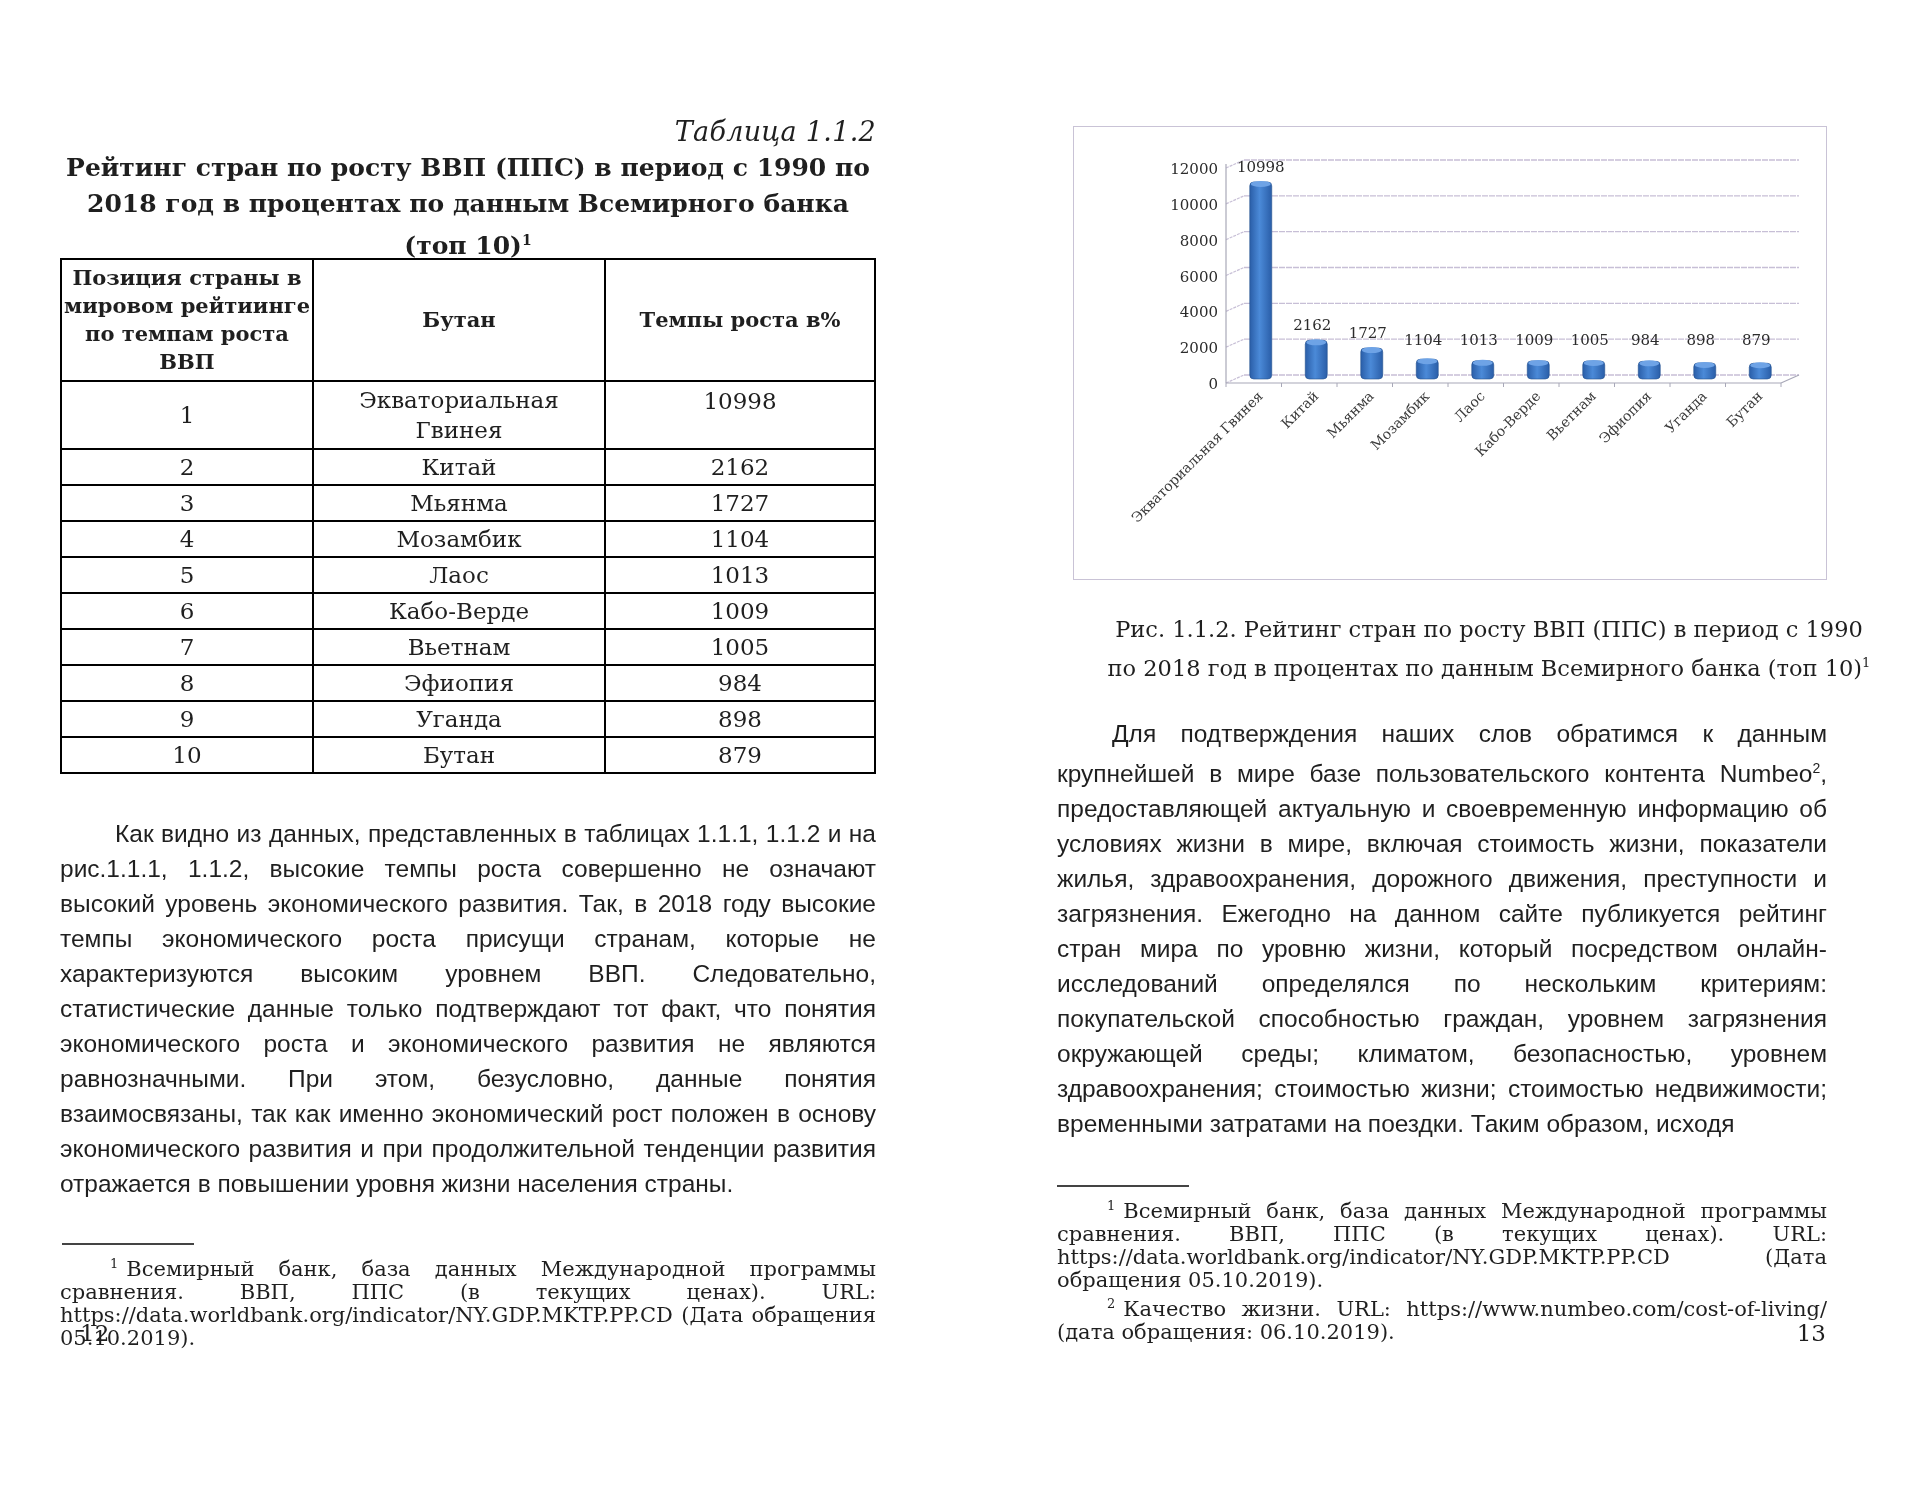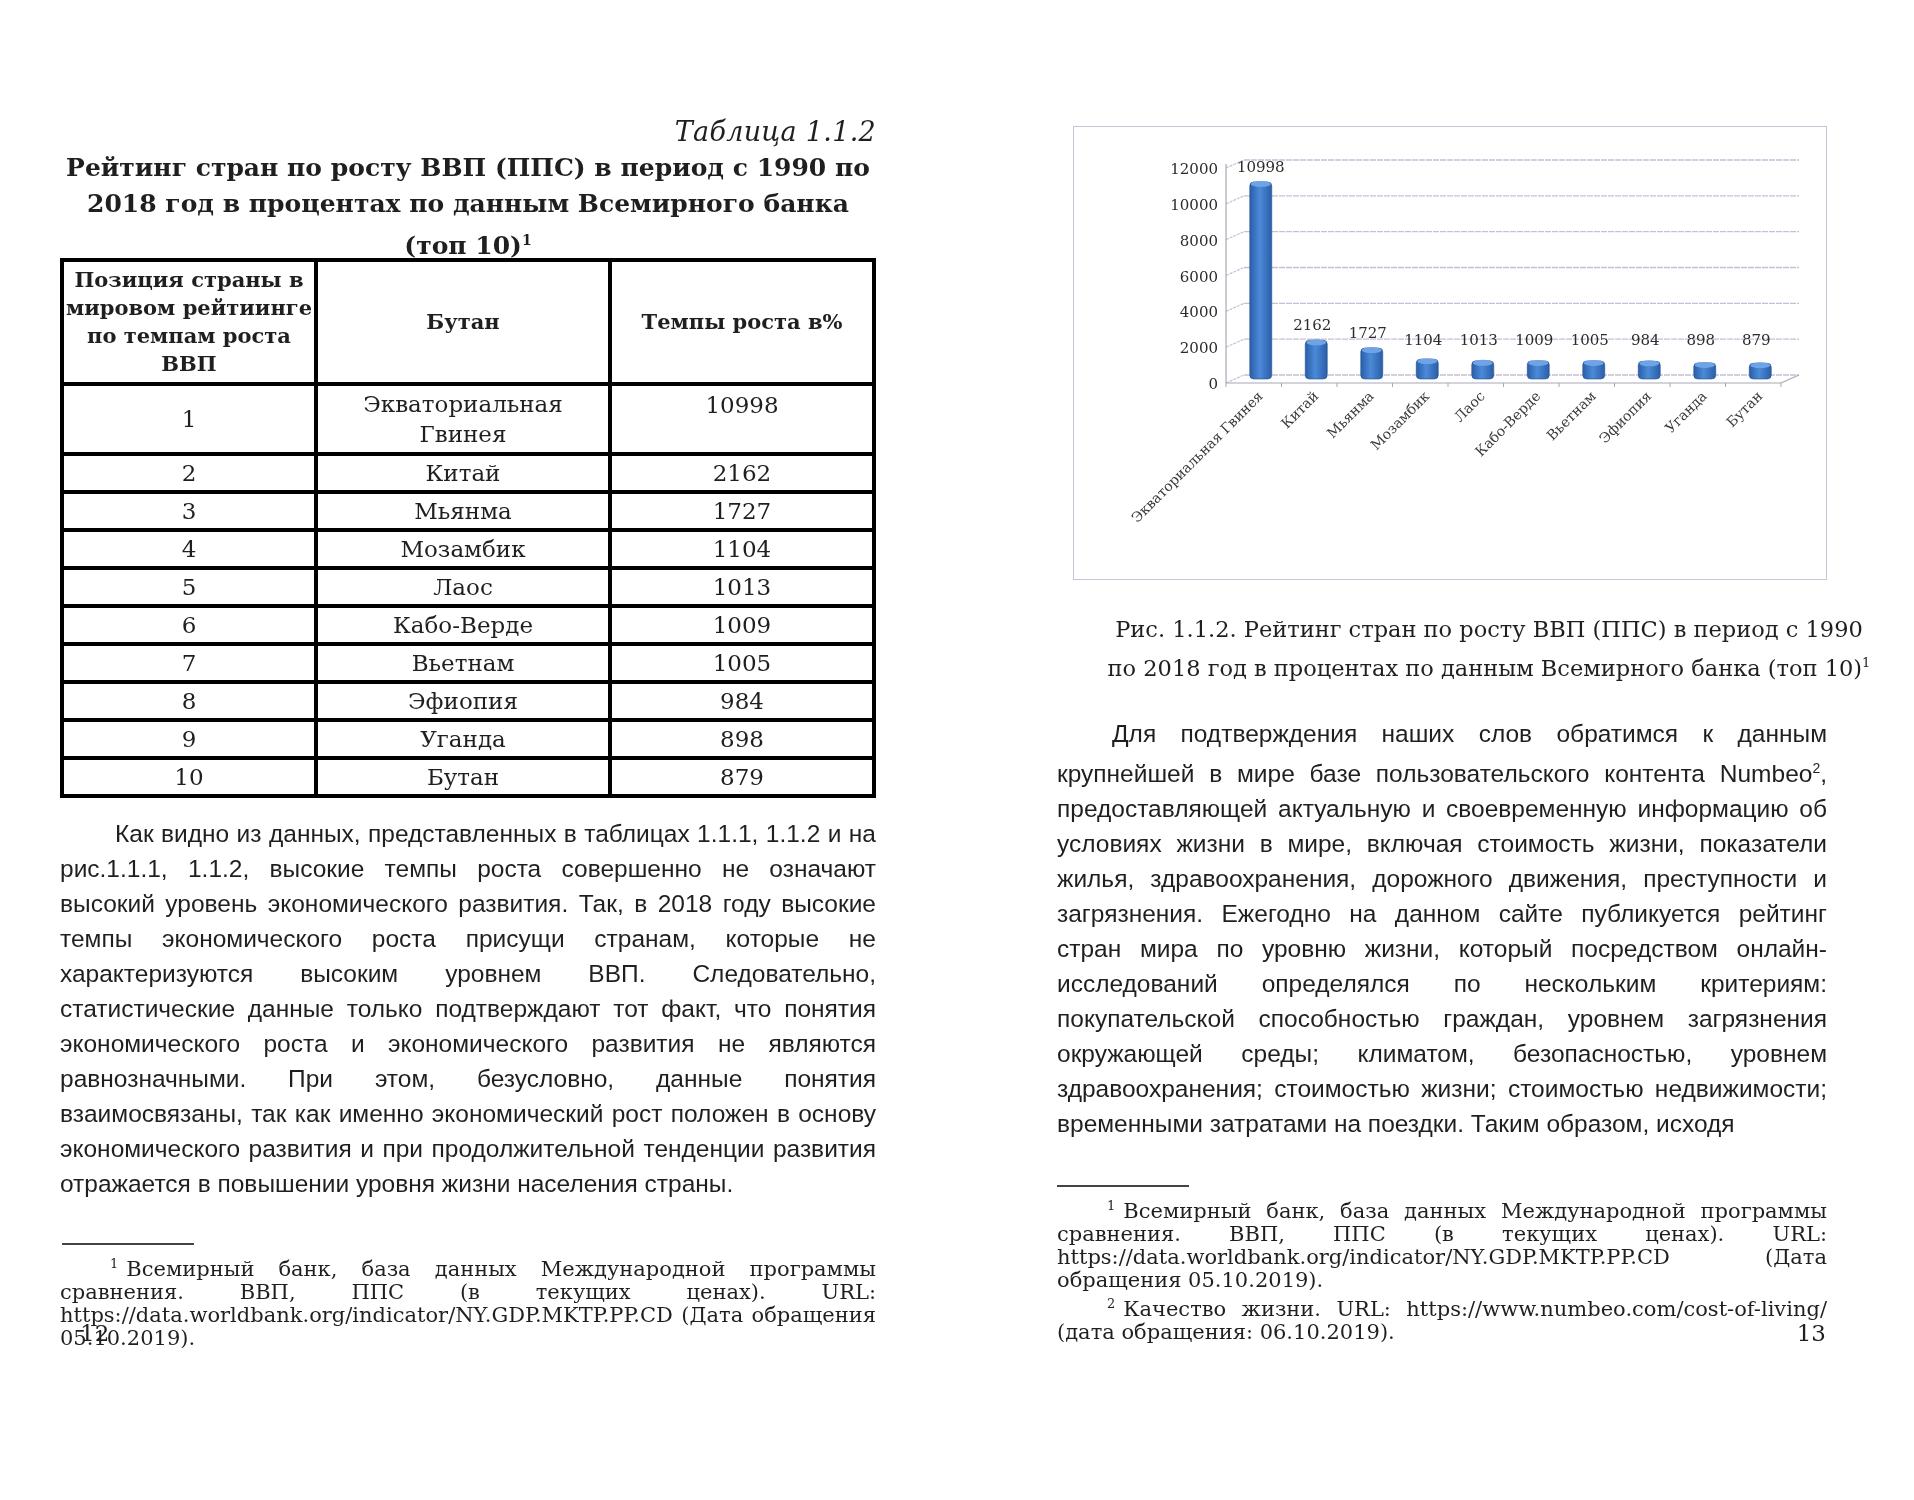--- a/index.html
+++ b/index.html
@@ -6,21 +6,21 @@
   body { width:1914px; height:1500px; position:relative; overflow:hidden; color:#1f1f1f; font-family:"DejaVu Serif", serif; }
   .page { position:absolute; top:0; height:1500px; }
   #left-page { left:0; width:957px; }
   #right-page { left:957px; width:957px; }
 
   .table-label { position:absolute; right:81px; top:116px; font-style:italic; font-size:27px; font-family:"DejaVu Serif", serif; letter-spacing:0.3px; }
   .table-title { position:absolute; left:60px; width:816px; top:150px; text-align:center; font-weight:bold; font-size:25px; line-height:36px; font-family:"DejaVu Serif", serif; }
   .table-title sup { font-size:14px; }
 
   table.rating { position:absolute; left:60px; top:258px; width:816px; border-collapse:collapse; font-family:"DejaVu Serif", serif; }
-  table.rating th, table.rating td { border:4px solid #000000; text-align:center; padding:0; }
+  table.rating th, table.rating td { border:2px solid #000000; text-align:center; padding:0; }
   table.rating th { font-weight:bold; font-size:21px; line-height:28px; height:120px; }
   table.rating th.c1 { width:250px; }
   table.rating th.c2 { width:290px; }
   table.rating td { font-size:23px; height:34px; line-height:30px; }
   table.rating tr.first td { height:62px; vertical-align:middle; }
   table.rating tr.first td.val { vertical-align:top; padding-top:4px; }
 
   .body-text { position:absolute; font-size:24.5px; line-height:35px; text-align:justify; font-family:Liberation Sans, sans-serif; hyphens:manual; }
   .body-text p { margin:0; text-indent:55px; }
   #left-body { left:60px; top:816px; width:816px; }

